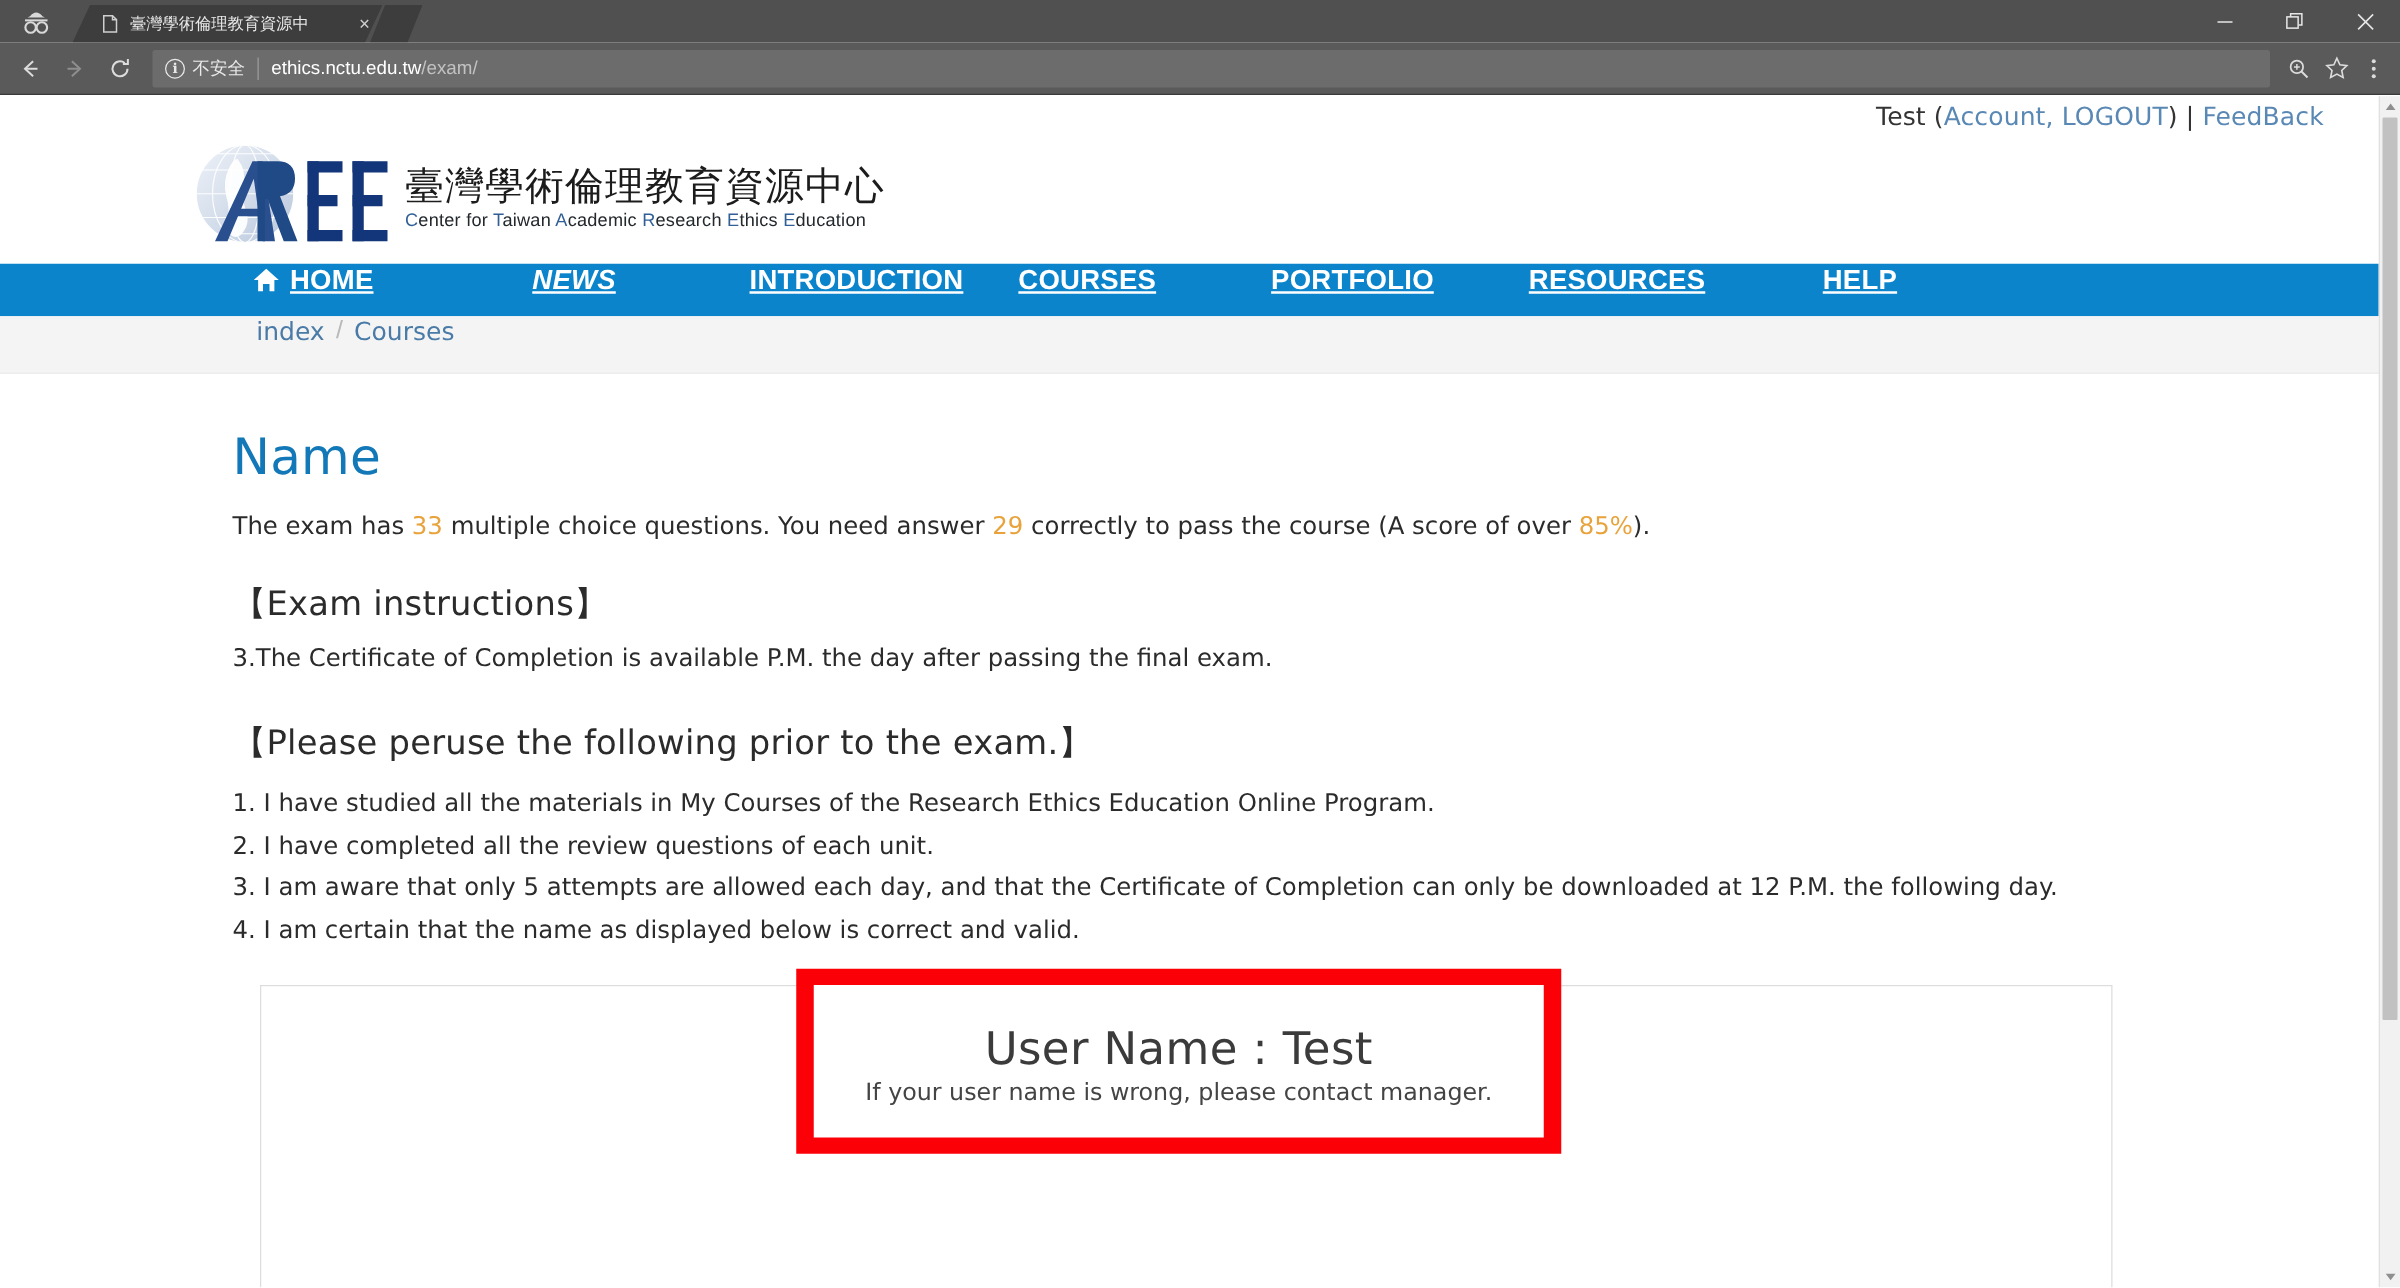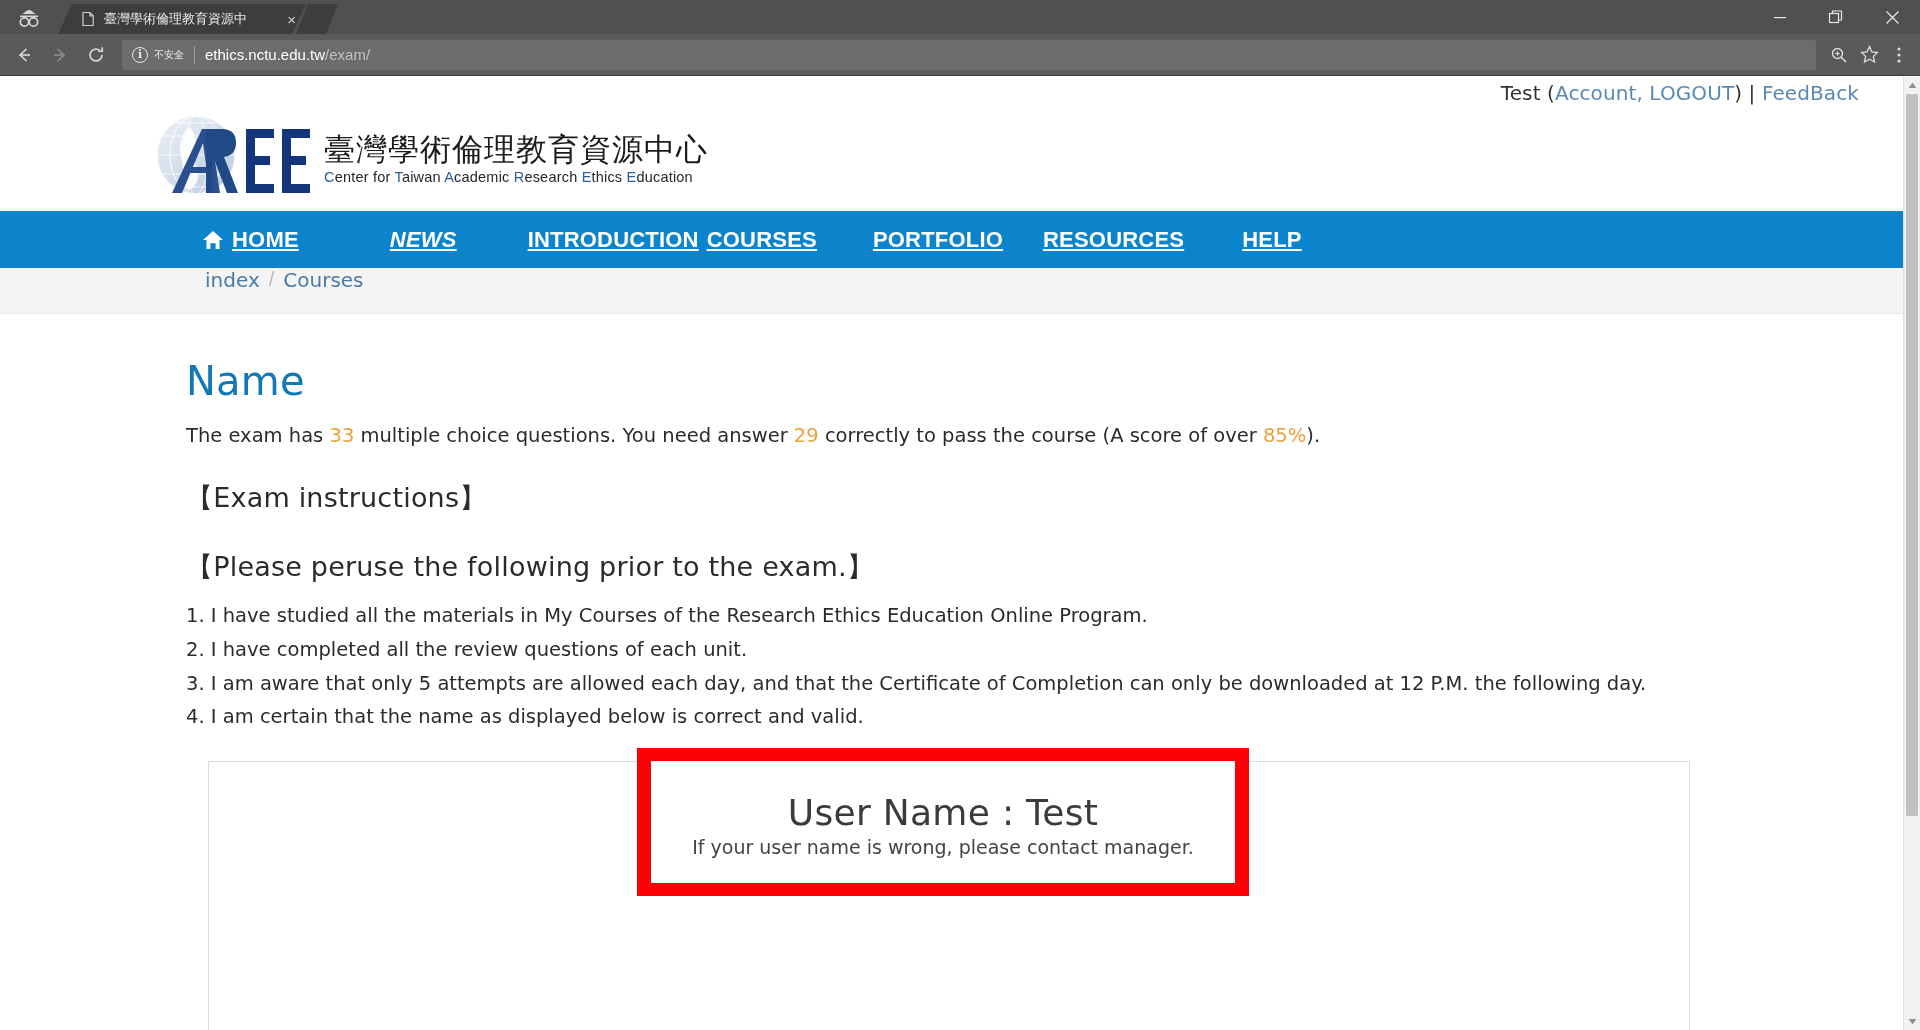--- a/index.html
+++ b/index.html
@@ -62,21 +62,21 @@
     flex: 1; height: 30px; background: #6c6c6c; border-radius: 2px;
     display: flex; align-items: center; padding: 0 10px; margin: 0 8px;
     min-width: 0;
   }
   .sec-info { display: flex; align-items: center; color: #e9e9e9; font-size: 14px; }
   .sec-icon {
     width: 16px; height: 16px; border: 1.6px solid #e9e9e9; border-radius: 50%;
     display: inline-flex; align-items: center; justify-content: center;
     font-size: 11px; font-weight: bold; margin-right: 6px; font-family: "DejaVu Serif", serif;
   }
-  .sec-text { font-family: Liberation Mono, monospace; font-size: 10px; }
+  .sec-text { font-family: Liberation Mono, monospace; font-size: 14px; }
   .omni-div { width: 1px; height: 18px; background: #9c9c9c; margin: 0 10px; }
   .url-host { color: #ffffff; font-size: 15px; }
   .url-path { color: #c2c2c2; font-size: 15px; }
   .tool-icons { display: flex; align-items: center; }
   .ti { width: 30px; height: 30px; display: flex; align-items: center;
         justify-content: center; color: #dcdcdc; }
 
   
   .viewport {
     position: absolute; top: 77px; left: 0; right: 0; bottom: 0;
@@ -96,22 +96,23 @@
   .logo-text { margin-left: -6px; }
   .logo-cn {
     font-size: 31px; color: #1c1c1c; letter-spacing: 1px; line-height: 1.1;
     font-family: "DejaVu Sans", sans-serif;
   }
   .logo-en { font-size: 14.5px; line-height: 1.3; margin-top: 2px; letter-spacing: .2px; }
   .logo-en .b { color: #2f5f96; }
   .logo-en .d { color: #23282d; }
 
   .navbar {
-    background: #0b84cc; height: 57px; display: flex; align-items: center;
+    background: #0b84cc; height: 42px; display: flex; align-items: flex-start;
     padding-left: 202px;
+    gap: 36px;
   }
   .nav-item {
     color: #ffffff; font-size: 22px; font-weight: bold; letter-spacing: .2px;
     display: flex; align-items: center; white-space: nowrap;
     font-family: "Liberation Sans", sans-serif;
   }
   .nav-gap-1 { margin-right: 91px; }
   .nav-gap-2 { margin-right: 71px; font-style: italic; }
   .nav-gap-3 { margin-right: 8px; }
   .nav-gap-4 { margin-right: 56px; }
@@ -382,20 +383,21 @@
         <a href="#">Courses</a>
       </div>
 
       <div class="content">
         <h1 class="h1-exam">Name</h1>
 
         <p class="intro"><span>The exam has </span><span class="num">33</span><span> multiple choice questions. You need answer </span><span class="num">29</span><span> correctly to pass the course (A score of over </span><span class="num">85%</span><span>).</span></p>
 
         <div class="sec-head">【Exam instructions】</div>
         <ul class="list">
+          <li>3.The Certificate of Completion is available P.M. the day after passing the final exam.</li>
         </ul>
 
         <div class="sec-head">【Please peruse the following prior to the exam.】</div>
         <ul class="list spaced">
           <li>1. I have studied all the materials in My Courses of the Research Ethics Education Online Program.</li>
           <li>2. I have completed all the review questions of each unit.</li>
           <li>3. I am aware that only 5 attempts are allowed each day, and that the Certificate of Completion can only be downloaded at 12 P.M. the following day.</li>
           <li>4. I am certain that the name as displayed below is correct and valid.</li>
         </ul>
 

